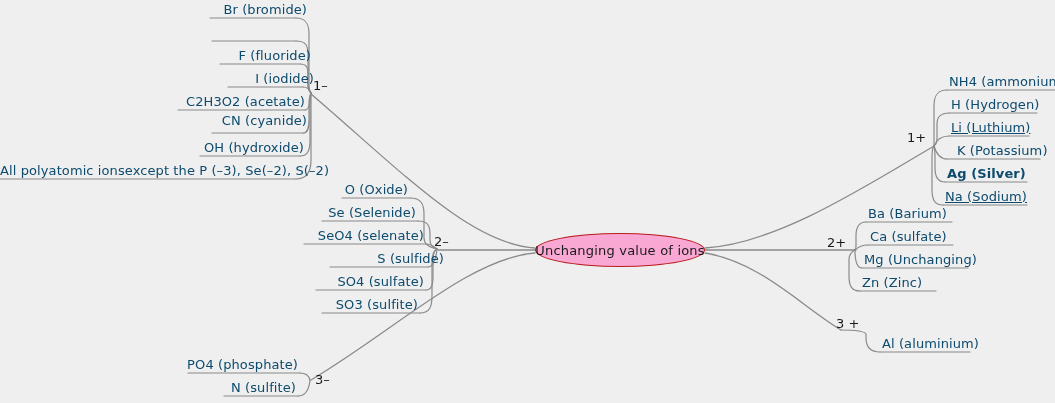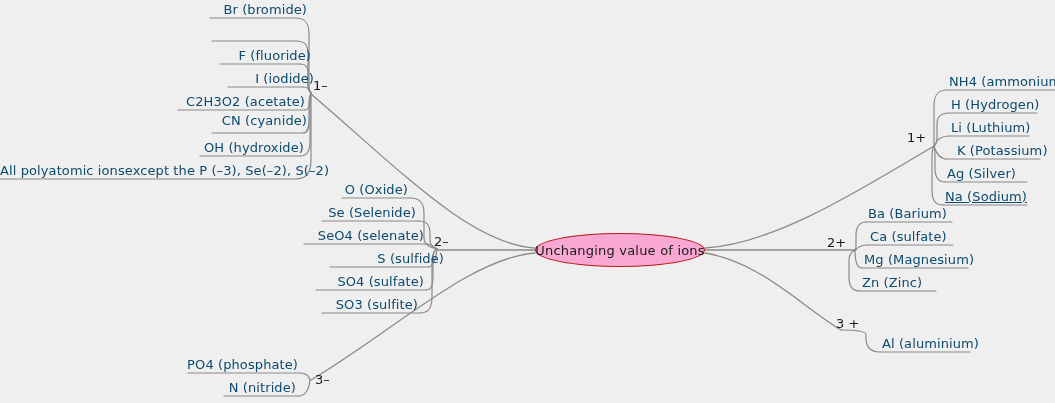--- a/index.html
+++ b/index.html
@@ -171,29 +171,29 @@
   <div class="leaf left" style="left:0px; top:163px; width:294px;">All polyatomic ionsexcept the P (–3), Se(–2), S(–2)</div>
 
   <div class="leaf left" style="left:150px; top:182px; width:258px;">O (Oxide)</div>
   <div class="leaf left" style="left:150px; top:205px; width:266px;">Se (Selenide)</div>
   <div class="leaf left" style="left:150px; top:228px; width:274px;">SeO4 (selenate)</div>
   <div class="leaf left" style="left:168px; top:251px; width:276px;">S (sulfide)</div>
   <div class="leaf left" style="left:150px; top:274px; width:274px;">SO4 (sulfate)</div>
   <div class="leaf left" style="left:150px; top:297px; width:268px;">SO3 (sulfite)</div>
 
   <div class="leaf left" style="left:60px; top:357px; width:238px;">PO4 (phosphate)</div>
-  <div class="leaf left" style="left:60px; top:380px; width:236px;">N (nitride)</div>
+  <div class="leaf left" style="left:60px; top:380px; width:236px;">N (sulfite)</div>
 
   <div class="leaf right" style="left:949px; top:74px;">NH4 (ammonium)</div>
   <div class="leaf right" style="left:951px; top:97px;">H (Hydrogen)</div>
-  <div class="leaf right" style="left:951px; top:120px;">Li (Luthium)</div>
+  <div class="leaf right" style="left:951px; top:120px;text-decoration:underline;">Li (Luthium)</div>
   <div class="leaf right" style="left:949px; top:143px;margin-left:8px;">K (Potassium)</div>
-  <div class="leaf right" style="left:947px; top:166px;">Ag (Silver)</div>
+  <div class="leaf right" style="left:947px; top:166px;font-weight:bold;">Ag (Silver)</div>
   <div class="leaf right" style="left:945px; top:189px;text-decoration:underline;">Na (Sodium)</div>
 
   <div class="leaf right" style="left:868px; top:206px;">Ba (Barium)</div>
   <div class="leaf right" style="left:870px; top:229px;">Ca (sulfate)</div>
-  <div class="leaf right" style="left:864px; top:252px;">Mg (Magnesium)</div>
+  <div class="leaf right" style="left:864px; top:252px;">Mg (Unchanging)</div>
   <div class="leaf right" style="left:862px; top:275px;">Zn (Zinc)</div>
 
   <div class="leaf right" style="left:882px; top:336px;">Al (aluminium)</div>
 
 </div>
 
 </body></html>

